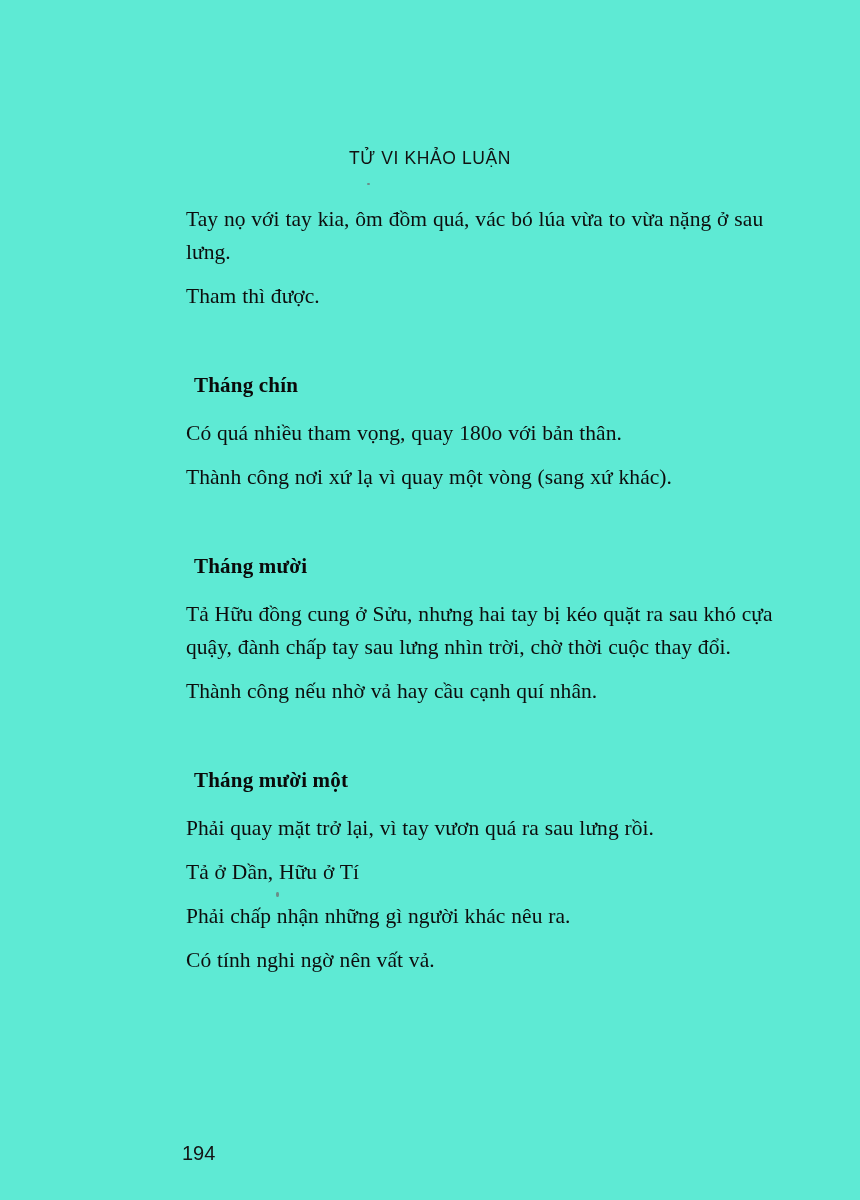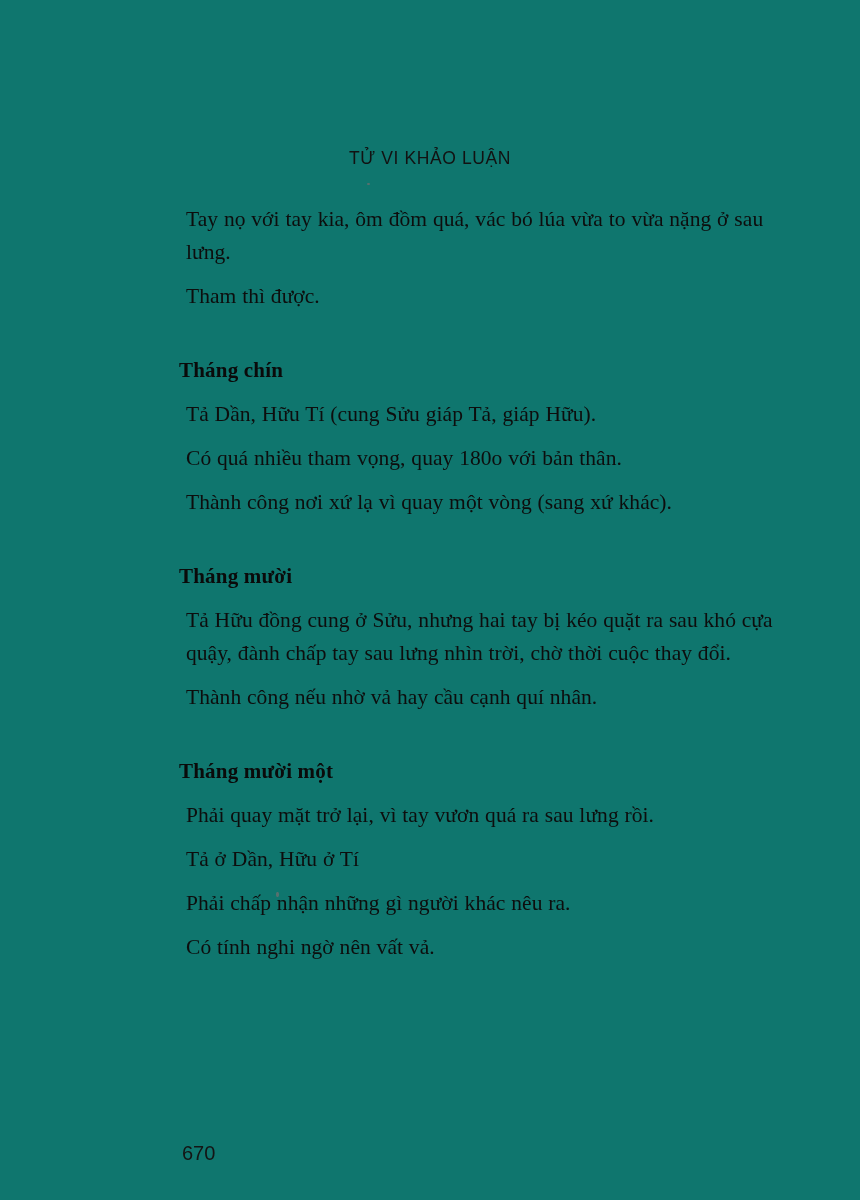--- a/index.html
+++ b/index.html
@@ -4,21 +4,21 @@
 <style>
   html, body {
     margin: 0;
     padding: 0;
     background: #ffffff;
   }
   .page {
     position: relative;
     width: 860px;
     height: 1200px;
-    background: #0f766e;
+    background: #5eead4;
     overflow: hidden;
     font-family: "Liberation Serif", "DejaVu Serif", serif;
     color: #0d0d0d;
   }
 
   
   .running-header {
     position: absolute;
     top: 148px;
     left: 0;
@@ -51,21 +51,21 @@
 
   .para.flow {
     width: 592px;
   }
 
   
   .section-heading {
     font-size: 21px;
     line-height: 33px;
     font-weight: bold;
-    margin: 0;
+    margin: 15px;
     padding-left: 4px;
     letter-spacing: 0.2px;
     color: #0a0a0a;
   }
 
   
   .gap-section { height: 30px; }
 
   .block { margin: 0; }
 
@@ -99,21 +99,20 @@
 
   <div class="column">
 
     <p class="para flow">Tay nọ với tay kia, ôm đồm quá, vác bó lúa vừa to vừa nặng ở sau lưng.</p>
 
     <p class="para">Tham thì được.</p>
 
     <div class="gap-section"></div>
     <div class="block">
       <p class="section-heading">Tháng chín</p>
-      <p class="para">Tả Dần, Hữu Tí (cung Sửu giáp Tả, giáp Hữu).</p>
       <p class="para">Có quá nhiều tham vọng, quay 180o với bản thân.</p>
       <p class="para">Thành công nơi xứ lạ vì quay một vòng (sang xứ khác).</p>
     </div>
 
     <div class="gap-section"></div>
     <div class="block">
       <p class="section-heading">Tháng mười</p>
       <p class="para flow">Tả Hữu đồng cung ở Sửu, nhưng hai tay bị kéo quặt ra sau khó cựa quậy, đành chấp tay sau lưng nhìn trời, chờ thời cuộc thay đổi.</p>
       <p class="para">Thành công nếu nhờ vả hay cầu cạnh quí nhân.</p>
     </div>
@@ -124,15 +123,15 @@
       <p class="para">Phải quay mặt trở lại, vì tay vươn quá ra sau lưng rồi.</p>
       <p class="para">Tả ở Dần, Hữu ở Tí</p>
       <p class="para">Phải chấp nhận những gì người khác nêu ra.</p>
       <p class="para">Có tính nghi ngờ nên vất vả.</p>
     </div>
 
     <div class="gap-section"></div>
 
   </div>
 
-  <div class="folio">670</div>
+  <div class="folio">194</div>
 
 </div>
 
 </body></html>

